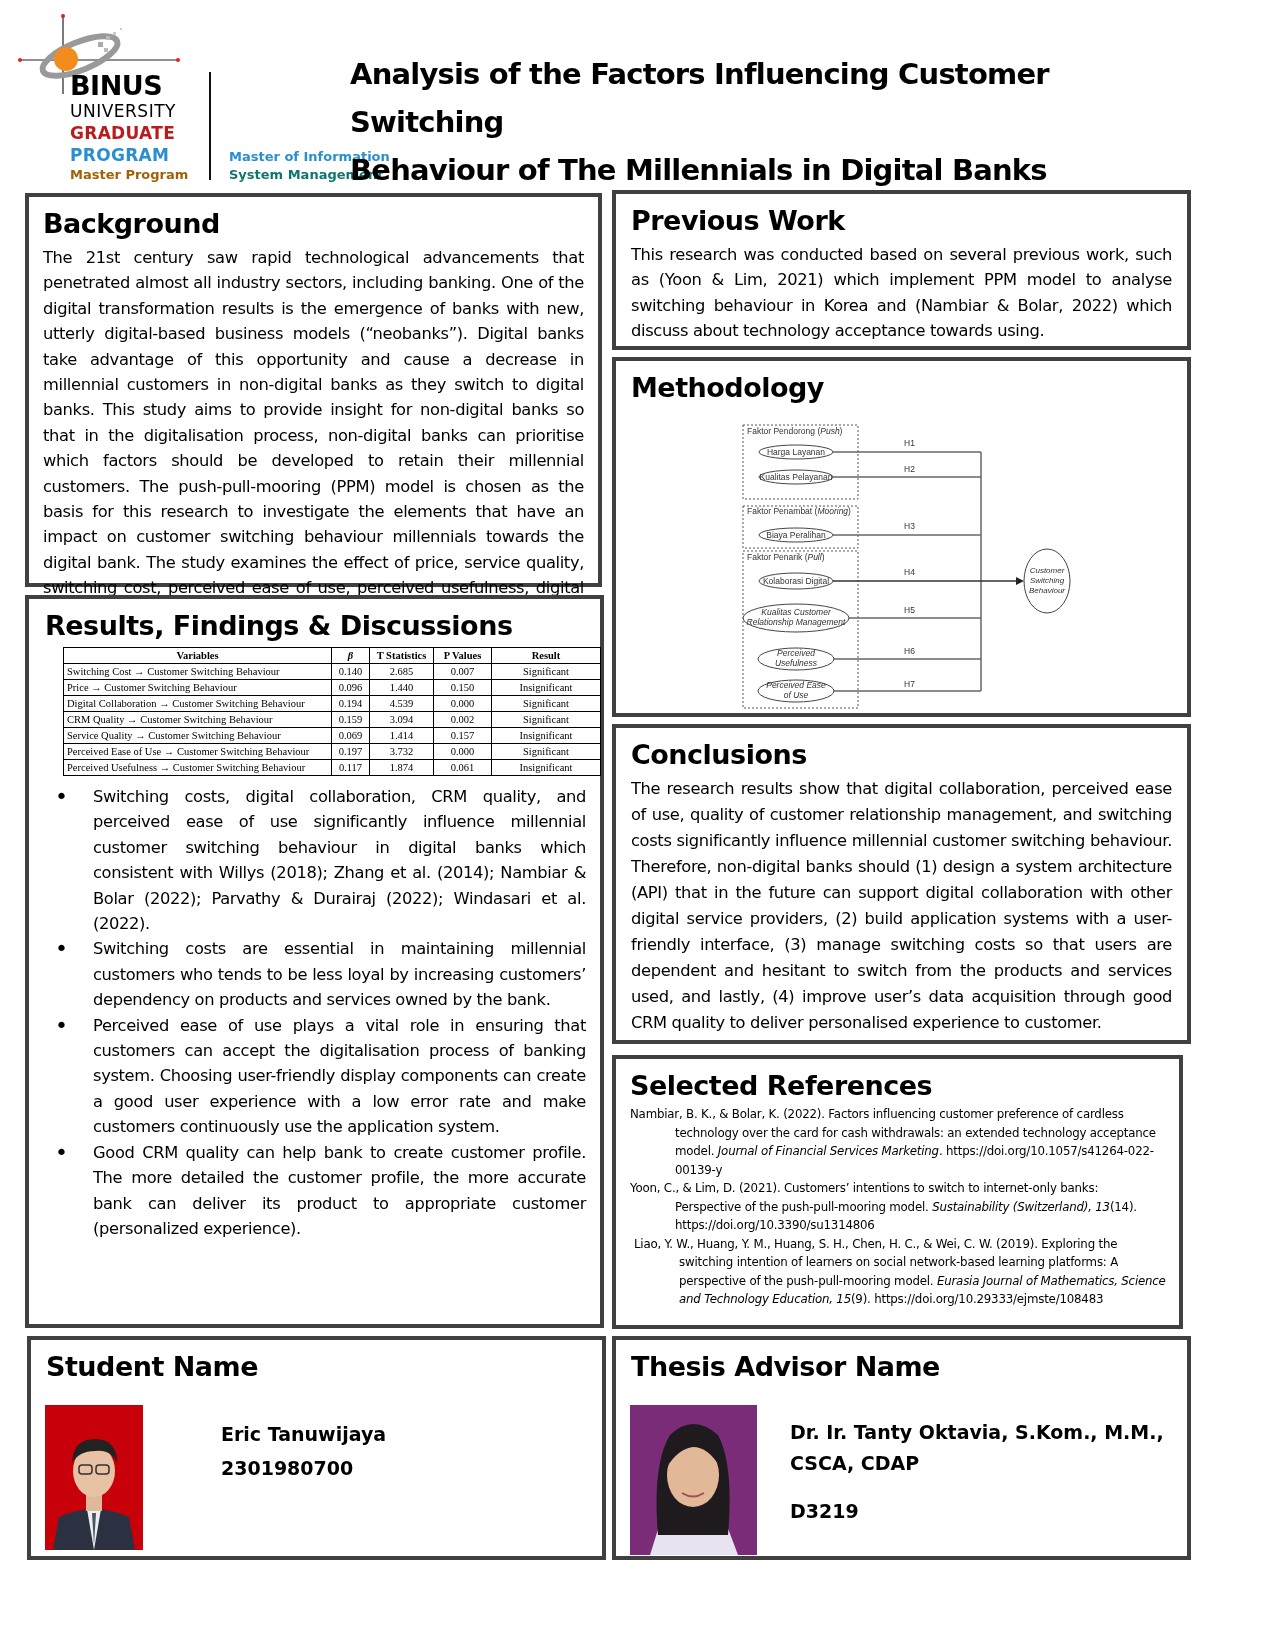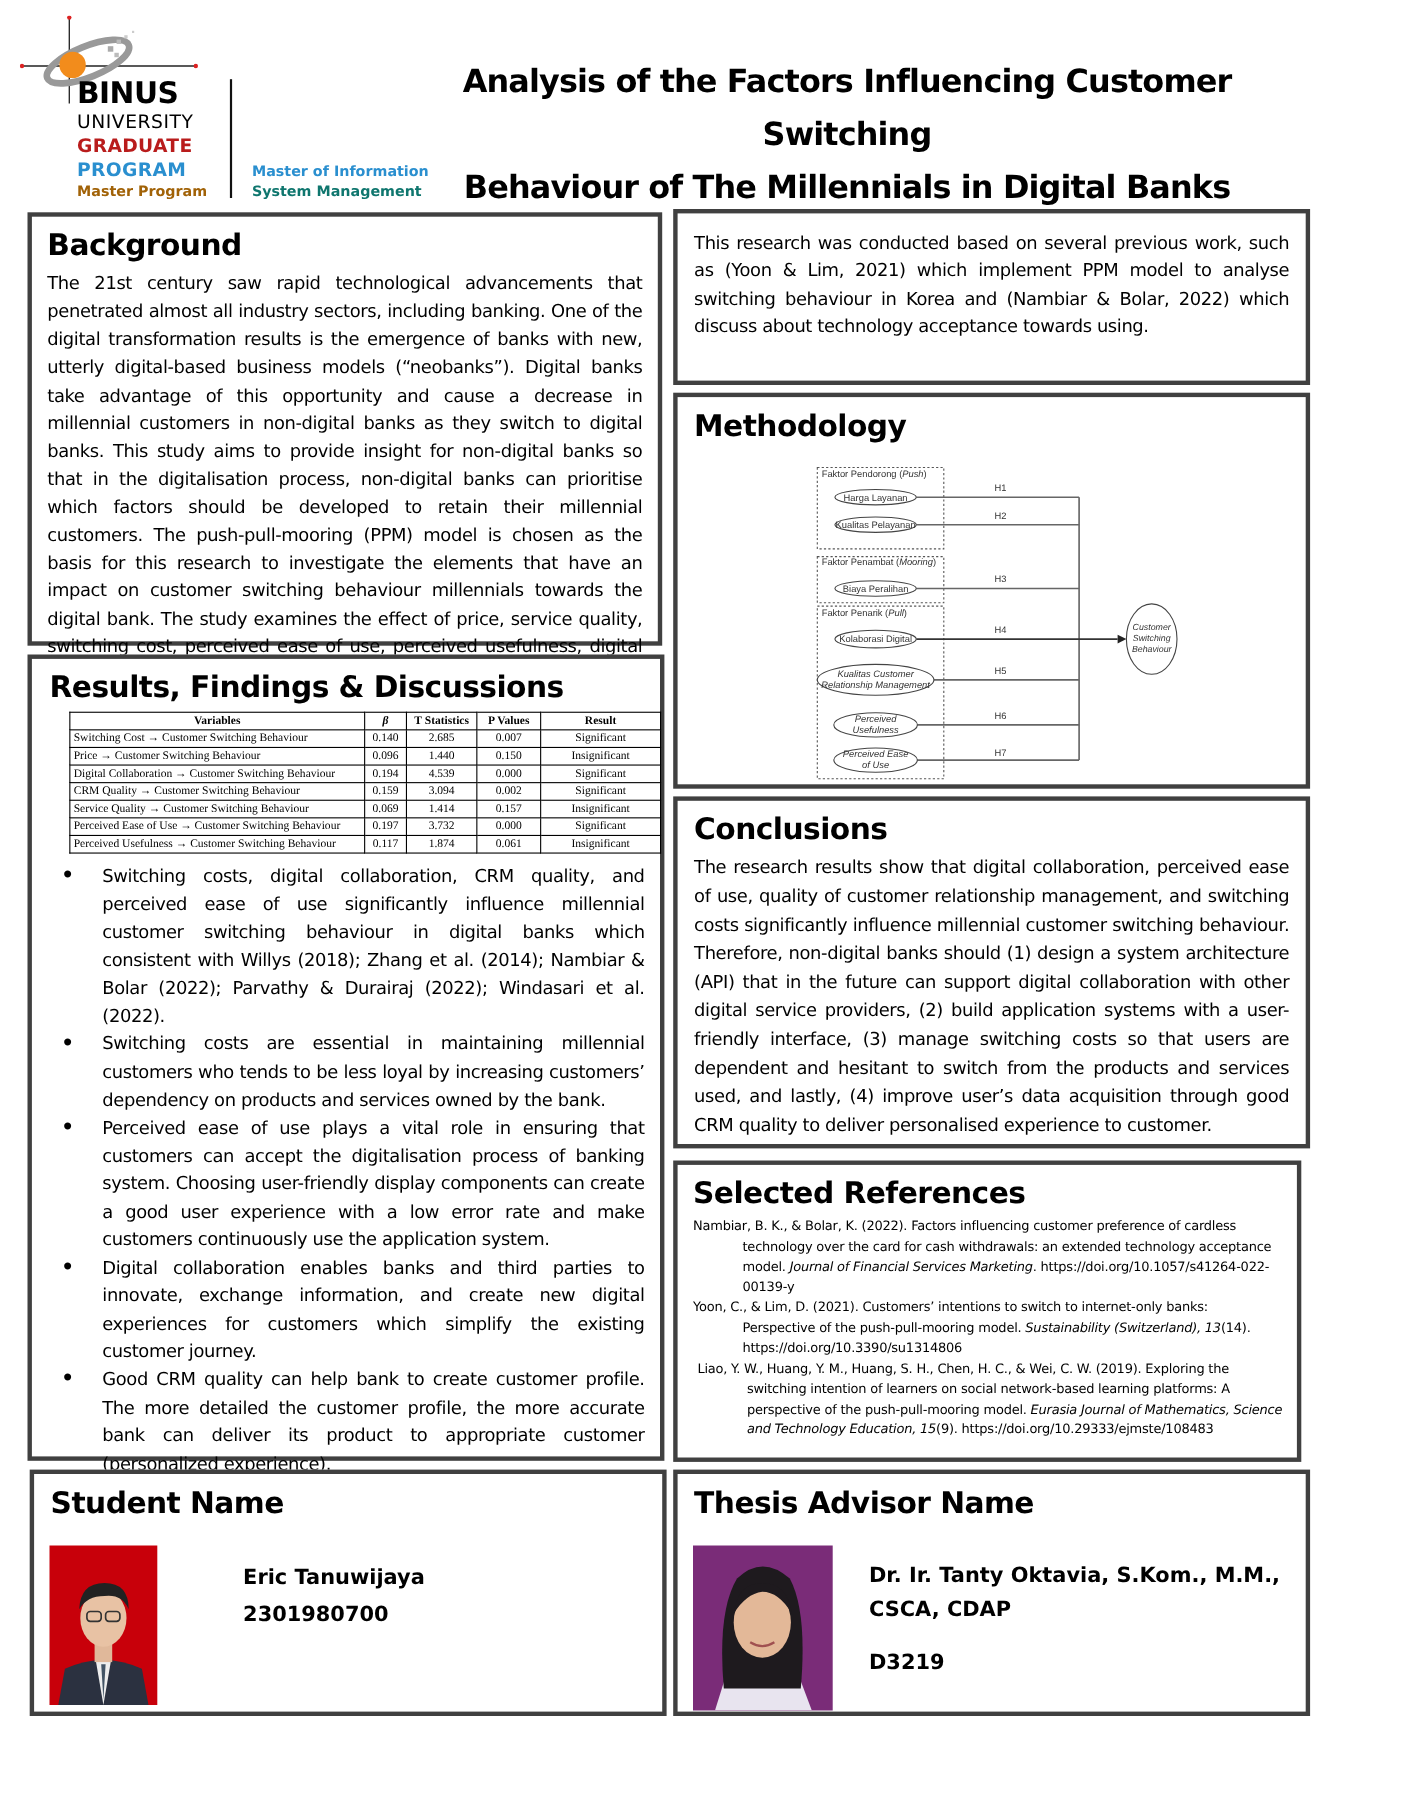--- a/index.html
+++ b/index.html
@@ -3,21 +3,21 @@
 <meta charset="utf-8">
 <style>
   * { box-sizing: border-box; margin: 0; padding: 0; }
   body { width: 1275px; height: 1650px; background: #fff; font-family: "Liberation Sans", sans-serif; color: #000; position: relative; overflow: hidden; }
   .abs { position: absolute; }
   .panel { position: absolute; border: 4px solid #404040; background: #fff; }
   .panel h2 { font-family: "DejaVu Sans", sans-serif; font-weight: bold; font-size: 27px; letter-spacing: -0.5px; line-height: 34px; }
   .body-text { font-family: "DejaVu Sans", sans-serif; font-size: 16.3px; line-height: 25.4px; text-align: justify; letter-spacing: -0.35px; }
   
   .logo-wrap { left: 18px; top: 14px; width: 400px; height: 180px; }
-  .title { left: 350px; top: 50px; width: 840px; text-align: center; font-family: "DejaVu Sans", sans-serif; font-weight: bold; font-size: 29px; line-height: 48px; letter-spacing: -0.8px; }
+  .title { left: 350px; top: 50px; width: 840px; text-align: left; font-family: "DejaVu Sans", sans-serif; font-weight: bold; font-size: 29px; line-height: 48px; letter-spacing: -0.8px; }
   
   table.res { border-collapse: collapse; font-family: "Liberation Serif", serif; font-size: 10.5px; }
   table.res th, table.res td { border: 1px solid #000; padding: 0 3px; height: 16px; line-height: 14px; }
   table.res th { font-weight: bold; text-align: center; }
   table.res td.num, table.res td.res-col { text-align: center; }
   ul.bullets { list-style: none; }
   ul.bullets li { position: relative; padding-left: 52px; margin-bottom: 0; }
   ul.bullets li::before { content: "\2022"; position: absolute; left: 14px; top: 0; font-size: 22px; }
   .ref { font-family: "DejaVu Sans", sans-serif; font-size: 11.8px; line-height: 18.5px; padding-left: 45px; text-indent: -45px; letter-spacing: -0.2px; }
   .ref i { font-style: italic; }
@@ -56,20 +56,21 @@
   <div>Analysis of the Factors Influencing Customer Switching</div>
   <div>Behaviour of The Millennials in Digital Banks</div>
 </div>
 
 <div class="panel" style="left:25px;top:193px;width:577px;height:394px;padding:10px 14px 0 14px">
   <h2>Background</h2>
   <p class="body-text" style="margin-top:4px">The 21st century saw rapid technological advancements that penetrated almost all industry sectors, including banking. One of the digital transformation results is the emergence of banks with new, utterly digital-based business models (“neobanks”). Digital banks take advantage of this opportunity and cause a decrease in millennial customers in non-digital banks as they switch to digital banks. This study aims to provide insight for non-digital banks so that in the digitalisation process, non-digital banks can prioritise which factors should be developed to retain their millennial customers. The push-pull-mooring (PPM) model is chosen as the basis for this research to investigate the elements that have an impact on customer switching behaviour millennials towards the digital bank. The study examines the effect of price, service quality, switching cost, perceived ease of use, perceived usefulness, digital collaboration, and CRM quality.</p>
 </div>
 
 <div class="panel" style="left:612px;top:190px;width:579px;height:160px;padding:10px 15px 0 15px">
+  <h2>Previous Work</h2>
   <p class="body-text" style="margin-top:4px">This research was conducted based on several previous work, such as (Yoon &amp; Lim, 2021) which implement PPM model to analyse switching behaviour in Korea and (Nambiar &amp; Bolar, 2022) which discuss about technology acceptance towards using.</p>
 </div>
 
 <div class="panel" style="left:612px;top:357px;width:579px;height:360px;padding:10px 15px 0 15px">
   <h2>Methodology</h2>
   <svg class="abs" style="left:0;top:0" width="575" height="356" viewBox="0 0 575 356" font-family="Liberation Sans, sans-serif" font-size="8.5" fill="#333">
 
     <rect x="127" y="64" width="115" height="74" fill="none" stroke="#555" stroke-dasharray="2,2"></rect>
     <rect x="127" y="145" width="115" height="42" fill="none" stroke="#555" stroke-dasharray="2,2"></rect>
     <rect x="127" y="190" width="115" height="157" fill="none" stroke="#555" stroke-dasharray="2,2"></rect>
@@ -187,21 +188,20 @@
           <td class="num">1.874</td>
           <td class="num">0.061</td>
           <td class="num">Insignificant</td>
         </tr>
       </tbody>
   </table>
   <ul class="bullets body-text" style="margin-top:8px;margin-left:-4px">
     <li>Switching costs, digital collaboration, CRM quality, and perceived ease of use significantly influence millennial customer switching behaviour in digital banks which consistent with Willys (2018); Zhang et al. (2014); Nambiar &amp; Bolar (2022); Parvathy &amp; Durairaj (2022); Windasari et al. (2022).</li>
     <li>Switching costs are essential in maintaining millennial customers who tends to be less loyal by increasing customers’ dependency on products and services owned by the bank.</li>
     <li>Perceived ease of use plays a vital role in ensuring that customers can accept the digitalisation process of banking system. Choosing user-friendly display components can create a good user experience with a low error rate and make customers continuously use the application system.</li>
-    <li>Digital collaboration enables banks and third parties to innovate, exchange information, and create new digital experiences for customers which simplify the existing customer journey.</li>
     <li>Good CRM quality can help bank to create customer profile. The more detailed the customer profile, the more accurate bank can deliver its product to appropriate customer (personalized experience).</li>
   </ul>
 </div>
 
 <div class="panel" style="left:612px;top:724px;width:579px;height:320px;padding:10px 15px 0 15px">
   <h2>Conclusions</h2>
   <p class="body-text" style="margin-top:4px;line-height:26px">The research results show that digital collaboration, perceived ease of use, quality of customer relationship management, and switching costs significantly influence millennial customer switching behaviour. Therefore, non-digital banks should (1) design a system architecture (API) that in the future can support digital collaboration with other digital service providers, (2) build application systems with a user-friendly interface, (3) manage switching costs so that users are dependent and hesitant to switch from the products and services used, and lastly, (4) improve user’s data acquisition through good CRM quality to deliver personalised experience to customer.</p>
 </div>
 
 <div class="panel" style="left:612px;top:1055px;width:571px;height:274px;padding:10px 12px 0 14px">

